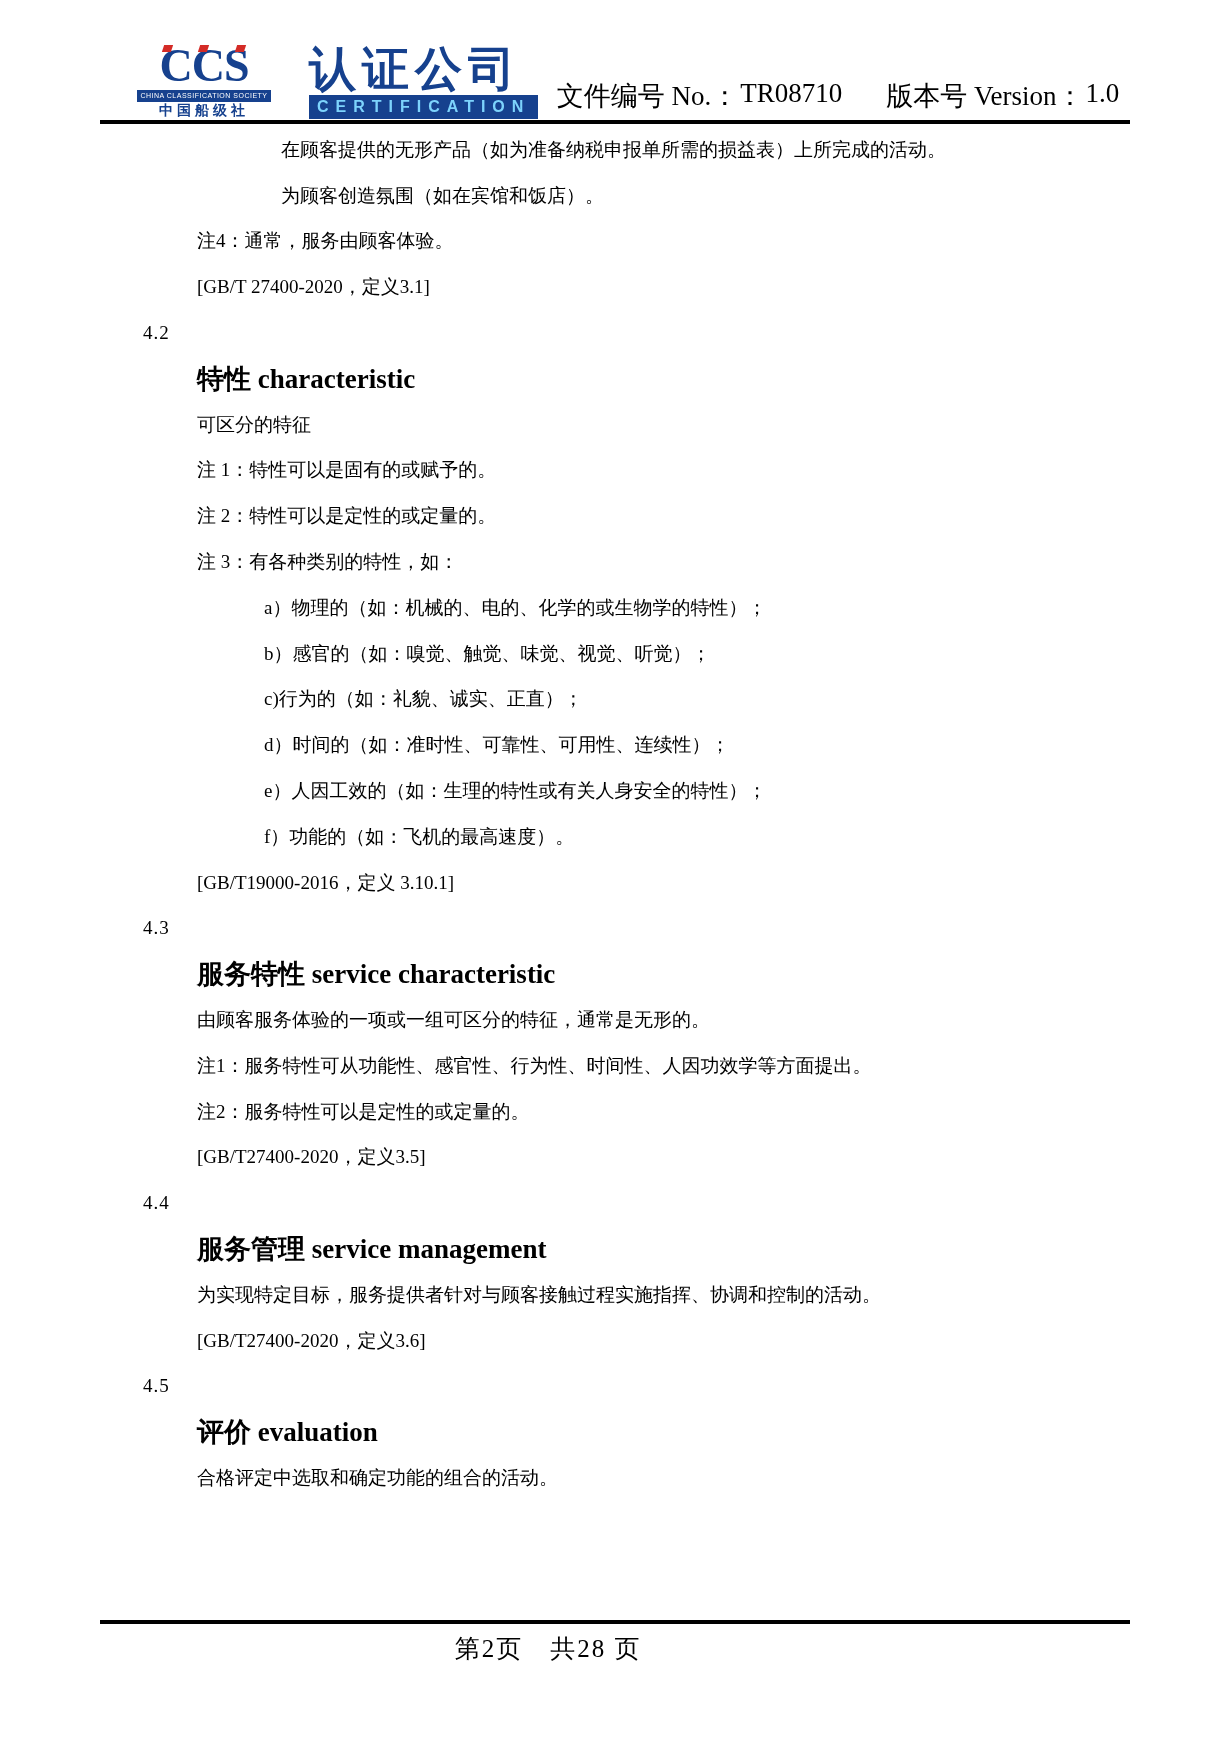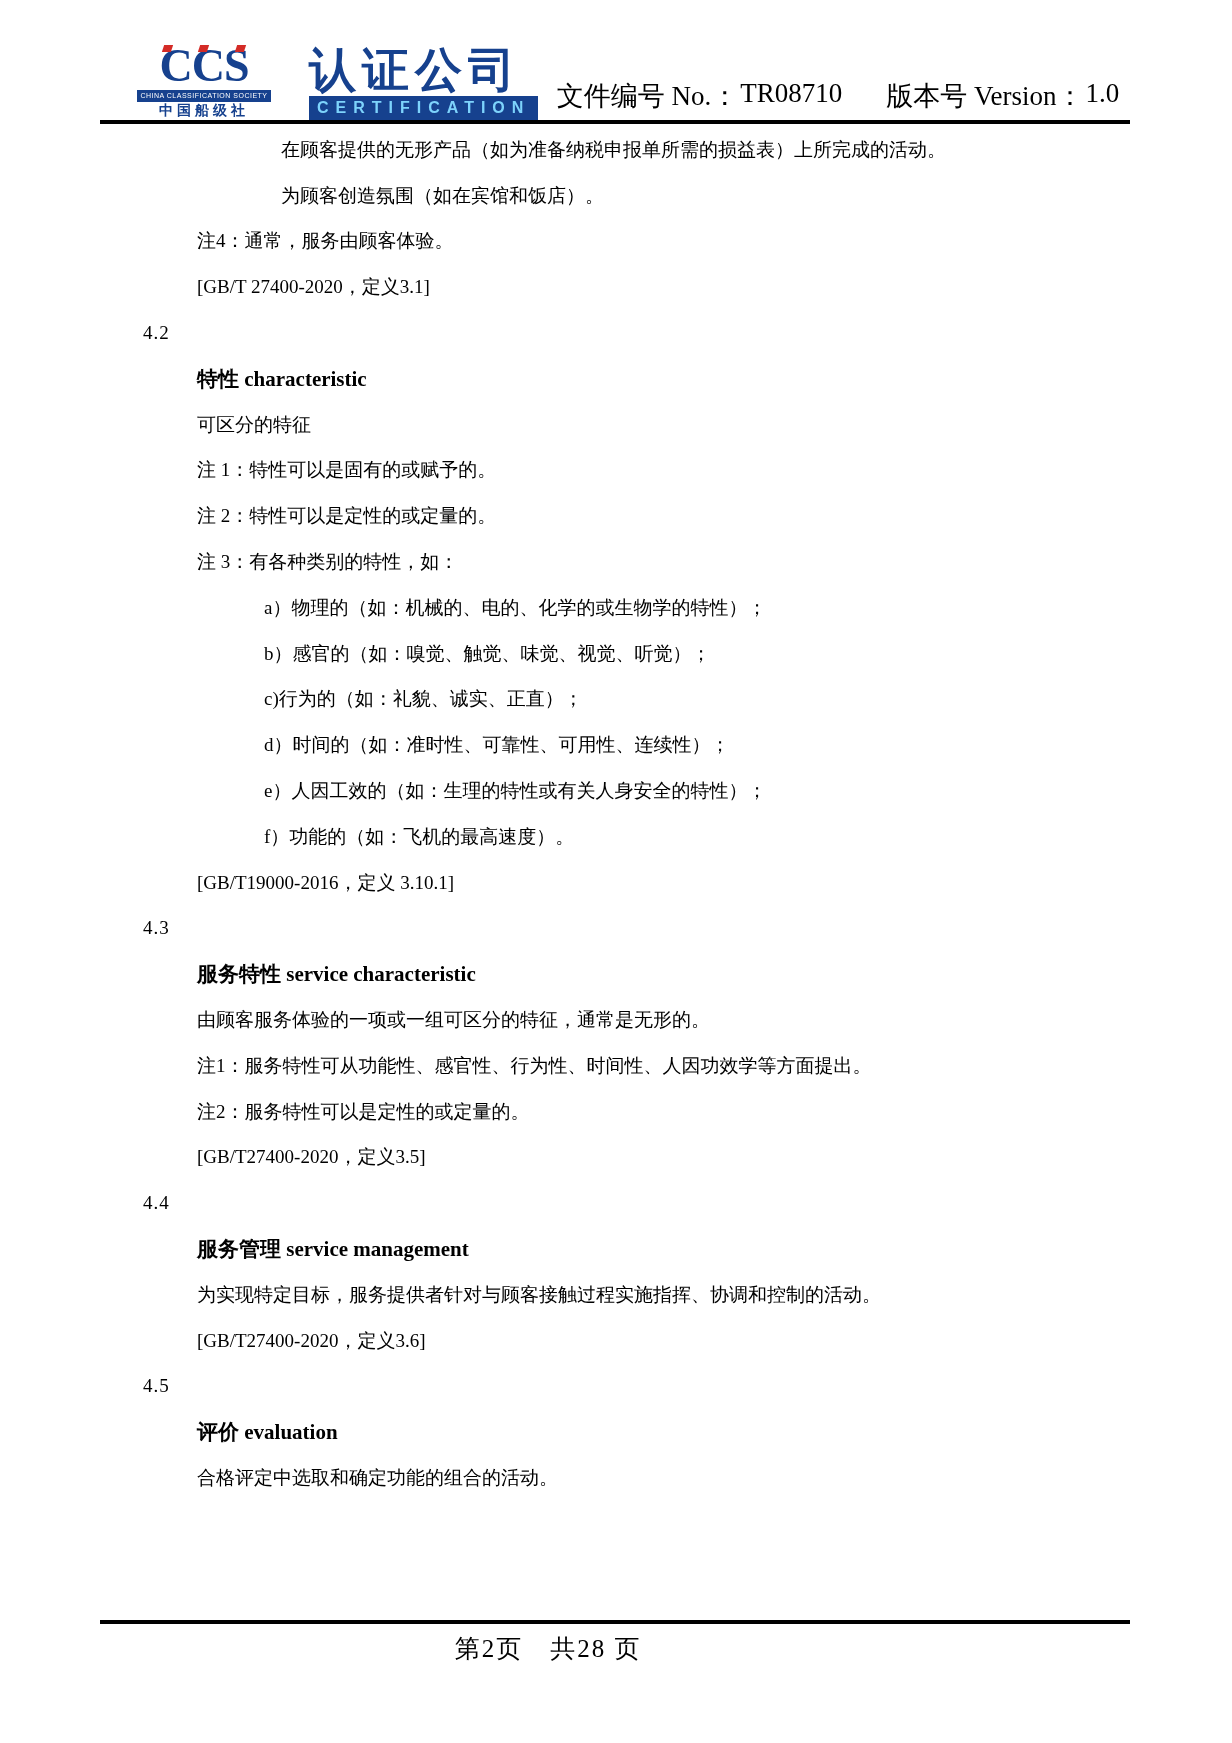--- a/index.html
+++ b/index.html
@@ -3,21 +3,21 @@
 <meta charset="utf-8">
 <style>
   html,body{margin:0;padding:0;}
   body{
     width:1232px;height:1743px;
     background:#ffffff;color:#000;
     font-family:"Liberation Serif","DejaVu Serif",serif;
     position:relative;overflow:hidden;
   }
   
-  .logo{position:absolute;left:148px;top:44px;display:flex;align-items:flex-end;gap:10px;}
+  .logo{position:absolute;left:148px;top:44px;display:flex;align-items:center;gap:10px;}
   .logo-left{display:flex;flex-direction:column;align-items:center;width:112px;}
   .ccs-word{position:relative;font-weight:bold;font-size:46px;line-height:44px;
     letter-spacing:-1px;color:#16418e;font-family:"Liberation Serif",serif;}
   .ccs-accent{position:absolute;width:9px;height:7px;background:#d42b26;transform:skewX(-18deg);}
   .ccs-a1{left:4px;top:1px;} .ccs-a2{left:40px;top:1px;} .ccs-a3{left:77px;top:1px;}
   .soc-bar{margin-top:2px;background:#16418e;color:#fff;font-size:7px;line-height:12px;
     padding:0 3px;white-space:nowrap;font-family:"Liberation Sans",sans-serif;letter-spacing:.5px;}
   .soc-cn{color:#16418e;font-size:14px;line-height:18px;letter-spacing:4px;white-space:nowrap;font-weight:bold;}
   .logo-right{display:flex;flex-direction:column;margin-left:39px;}
   .company-cn{color:#16418e;font-size:47px;line-height:46px;font-weight:bold;letter-spacing:6px;white-space:nowrap;}
@@ -27,21 +27,21 @@
     justify-content:center;gap:44px;font-size:27px;white-space:nowrap;}
   .doc-meta .pair{display:flex;gap:2px;}
   .header-rule{position:absolute;left:100px;top:120px;width:1030px;height:4px;background:#000;}
   
   #content{position:absolute;left:0;top:127px;width:1232px;}
   .line{height:45.8px;display:flex;align-items:center;font-size:19px;white-space:pre;}
   .st-intro{padding-left:281px;}
   .st-body{padding-left:197px;}
   .st-list{padding-left:264px;}
   .st-section{padding-left:143px;font-size:19px;letter-spacing:1px;font-weight:500;}
-  .st-term{padding-left:197px;font-weight:bold;font-size:21px;}
+  .st-term{padding-left:197px;font-weight:bold;font-size:27px;}
   
   .footer-rule{position:absolute;left:100px;top:1620px;width:1030px;height:4px;background:#000;}
   .footer-text{position:absolute;top:1632px;left:0;width:1096px;text-align:center;font-size:25px;letter-spacing:2px;}
 </style>
 </head>
 <body>
 
 <div class="logo">
   <div class="logo-left">
     <div class="ccs-word" style="color: rgb(22, 65, 142);">

